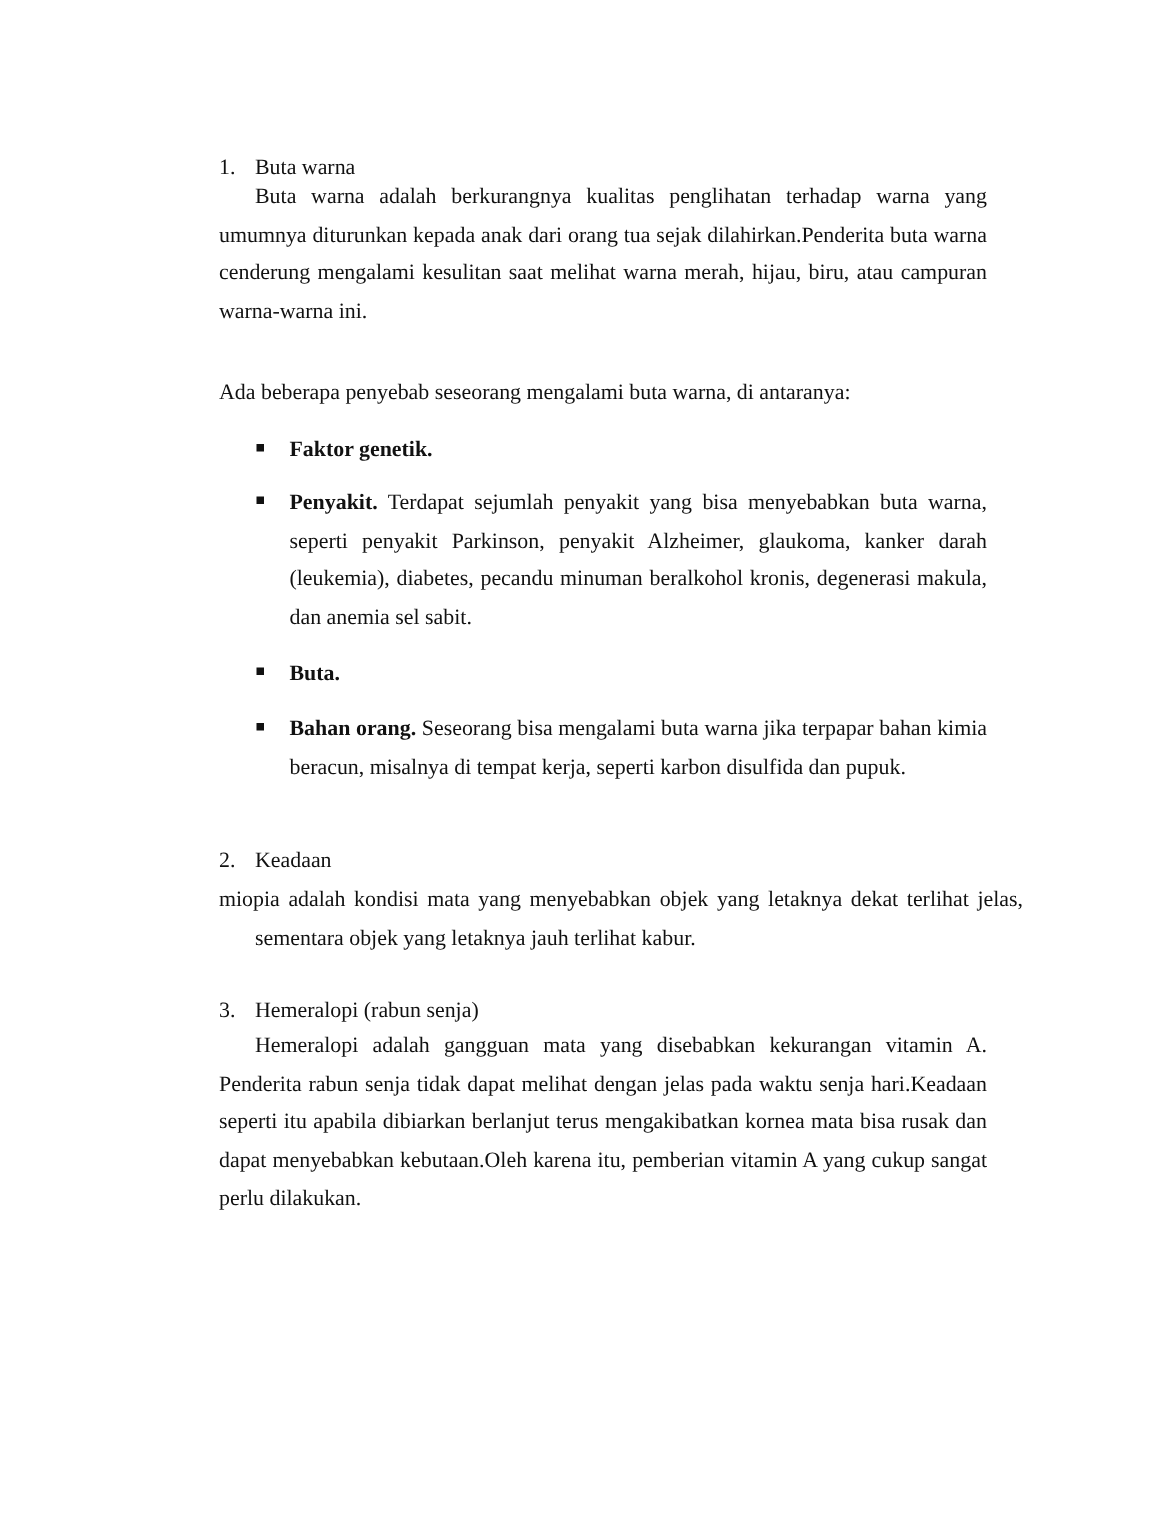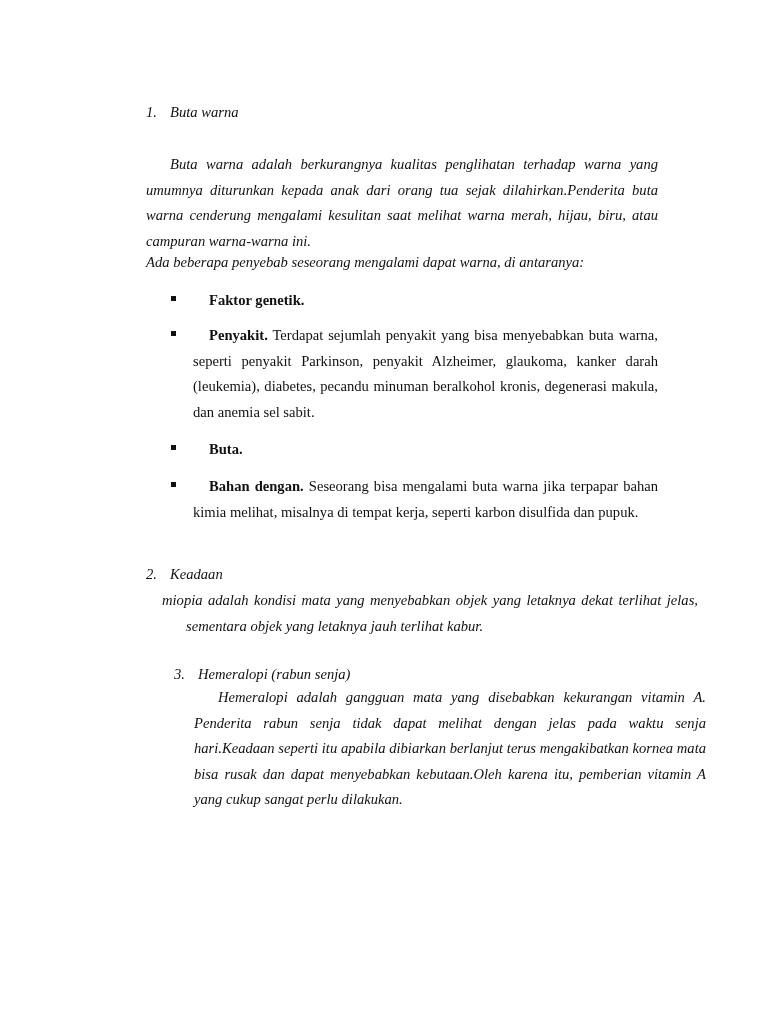--- a/index.html
+++ b/index.html
@@ -15,21 +15,21 @@
       font-family: "Liberation Serif", "DejaVu Serif", serif;
       color: #111111;
       font-size: 14.6px;
     }
     .page {
       position: absolute;
       left: 146px;
       top: 0;
       width: 512px;
     }
-    .abs { position: absolute; left: 0; width: 512px; font-style: italic; }
+    .abs { position: absolute; left: 0; width: 512px; }
     .heading {
       white-space: nowrap;
     }
     .heading .num {
       display: inline-block;
       width: 24px;
     }
     .para {
       text-align: justify;
       line-height: 25.6px;
@@ -53,61 +53,60 @@
       height: 5px;
       background: #111111;
     }
     .bullet-body {
       margin-left: 47px;
       text-align: justify;
       line-height: 25.6px;
     }
     .bullet-body b {
       font-weight: bold;
-      margin-left: 16px;
     }
   </style>
 </head>
 <body>
 
 <div class="page">
 
   <div class="abs heading" style="top:104px;">
     <span class="num">1.</span><span>Buta warna</span>
   </div>
 
-  <p class="abs para indent" style="top:152px;">Buta warna adalah berkurangnya kualitas penglihatan terhadap warna yang umumnya diturunkan kepada anak dari orang tua sejak dilahirkan.Penderita buta warna cenderung mengalami kesulitan saat melihat warna merah, hijau, biru, atau campuran warna-warna ini.</p>
+  <p class="abs para indent" style="top:119px;">Buta warna adalah berkurangnya kualitas penglihatan terhadap warna yang umumnya diturunkan kepada anak dari orang tua sejak dilahirkan.Penderita buta warna cenderung mengalami kesulitan saat melihat warna merah, hijau, biru, atau campuran warna-warna ini.</p>
 
-  <p class="abs para" style="top:250px;">Ada beberapa penyebab seseorang mengalami dapat warna, di antaranya:</p>
+  <p class="abs para" style="top:250px;">Ada beberapa penyebab seseorang mengalami buta warna, di antaranya:</p>
 
   <div class="bullet-item" style="top:288px;">
     <span class="bullet-mark"></span>
     <div class="bullet-body"><b>Faktor genetik.</b><span></span></div>
   </div>
 
   <div class="bullet-item" style="top:323px;font-family:Liberation Serif, serif;">
     <span class="bullet-mark"></span>
     <div class="bullet-body"><b>Penyakit.</b><span> Terdapat sejumlah penyakit yang bisa menyebabkan buta warna, seperti penyakit Parkinson, penyakit Alzheimer, glaukoma, kanker darah (leukemia), diabetes, pecandu minuman beralkohol kronis, degenerasi makula, dan anemia sel sabit.</span></div>
   </div>
 
   <div class="bullet-item" style="top:437px;">
     <span class="bullet-mark"></span>
     <div class="bullet-body"><b>Buta.</b><span></span></div>
   </div>
 
   <div class="bullet-item" style="top:474px;">
     <span class="bullet-mark"></span>
-    <div class="bullet-body"><b>Bahan dengan.</b><span> Seseorang bisa mengalami buta warna jika terpapar bahan kimia melihat, misalnya di tempat kerja, seperti karbon disulfida dan pupuk.</span></div>
+    <div class="bullet-body"><b>Bahan orang.</b><span> Seseorang bisa mengalami buta warna jika terpapar bahan kimia beracun, misalnya di tempat kerja, seperti karbon disulfida dan pupuk.</span></div>
   </div>
 
   <div class="abs heading" style="top:566px;">
     <span class="num">2.</span><span>Keadaan</span>
   </div>
 
-  <p class="abs para hanging" style="top:588px;margin-left:16px;">miopia adalah kondisi mata yang menyebabkan objek yang letaknya dekat terlihat jelas, sementara objek yang letaknya jauh terlihat kabur.</p>
+  <p class="abs para hanging" style="top:588px;">miopia adalah kondisi mata yang menyebabkan objek yang letaknya dekat terlihat jelas, sementara objek yang letaknya jauh terlihat kabur.</p>
 
-  <div class="abs heading" style="top:666px;margin-left:28px;">
+  <div class="abs heading" style="top:666px;">
     <span class="num">3.</span><span>Hemeralopi (rabun senja)</span>
   </div>
 
-  <p class="abs para indent" style="top:685px;margin-left:48px;">Hemeralopi adalah gangguan mata yang disebabkan kekurangan vitamin A. Penderita rabun senja tidak dapat melihat dengan jelas pada waktu senja hari.Keadaan seperti itu apabila dibiarkan berlanjut terus mengakibatkan kornea mata bisa rusak dan dapat menyebabkan kebutaan.Oleh karena itu, pemberian vitamin A yang cukup sangat perlu dilakukan.</p>
+  <p class="abs para indent" style="top:685px;">Hemeralopi adalah gangguan mata yang disebabkan kekurangan vitamin A. Penderita rabun senja tidak dapat melihat dengan jelas pada waktu senja hari.Keadaan seperti itu apabila dibiarkan berlanjut terus mengakibatkan kornea mata bisa rusak dan dapat menyebabkan kebutaan.Oleh karena itu, pemberian vitamin A yang cukup sangat perlu dilakukan.</p>
 
 </div>
 
 </body></html>

